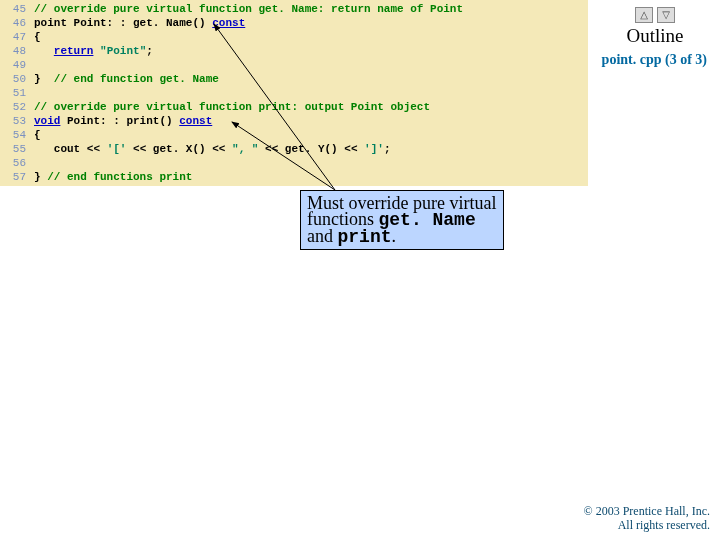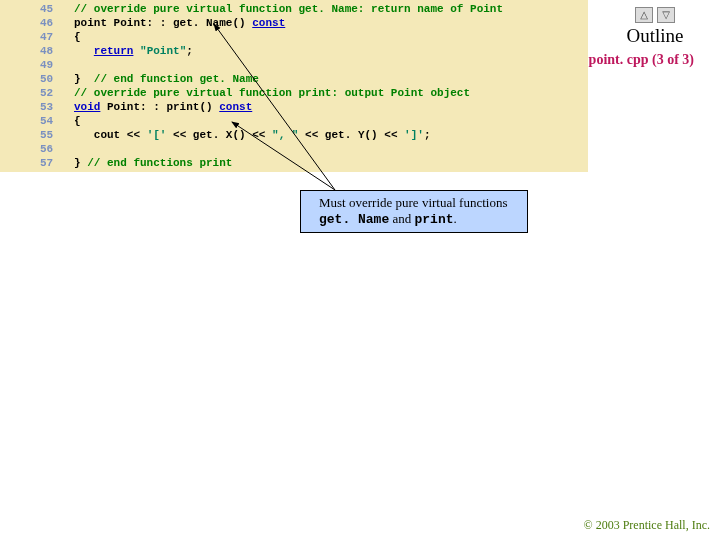--- a/index.html
+++ b/index.html
@@ -23,25 +23,24 @@
     font-size: 11px;
     line-height: 14px;
   }
   .code-line {
     white-space: pre;
     display: flex;
   }
   .lineno {
     color: #7a90c0;
     width: 26px;
-    text-align: left;
+    text-align: right;
     padding-right: 8px;
-    font-weight: bold;
+    font-weight: normal;
     flex-shrink: 0;
-    padding-left: 40px;
   }
   .code-text { font-weight: bold; }
   .c-comment { color: #008000; }
   .c-kw      { color: #0000c8; text-decoration: underline; }
   .c-str     { color: #008060; }
   .c-plain   { color: #000; }
 
   .outline-box {
     position: absolute;
     right: 10px;
@@ -61,68 +60,69 @@
     color: #444;
     cursor: pointer;
     font-family: sans-serif;
   }
   .outline-title {
     font-size: 19px;
     color: #000;
   }
   .page-indicator {
     position: absolute;
-    right: 26px;
+    right: 13px;
     top: 52px;
     font-size: 14px;
     font-weight: bold;
-    color: #be185d;
+    color: #0369a1;
     white-space: nowrap;
   }
 
   .callout {
     position: absolute;
     left: 300px;
     top: 190px;
     width: 190px;
     background: #bcd6ff;
     border: 1px solid #000;
-    padding: 4px 18px;
-    font-size: 13px;
+    padding: 4px 6px;
+    font-size: 18px;
     line-height: 16px;
     color: #000;
   }
   .callout .mono { font-family: "Courier New", monospace; font-weight: bold; }
 
   svg.arrows {
     position: absolute;
     left: 0; top: 0;
     pointer-events: none;
   }
 
   .copyright {
     position: absolute;
     right: 10px;
     bottom: 8px;
     font-size: 12px;
     text-align: right;
-    color: #4d7c0f;
+    color: #0c4a6e;
     line-height: 14px;
   }
 </style>
 </head>
 <body>
 
 <div class="code-block" id="code-block">
     <div class="code-line"><span class="lineno">45</span><span class="code-text"><span class="c-comment">// override pure virtual function get. Name: return name of Point</span></span></div>
     <div class="code-line"><span class="lineno">46</span><span class="code-text"><span class="c-plain">point Point: : get. Name() </span><span class="c-kw">const</span></span></div>
     <div class="code-line"><span class="lineno">47</span><span class="code-text"><span class="c-plain">{</span></span></div>
     <div class="code-line"><span class="lineno">48</span><span class="code-text"><span class="c-plain">   </span><span class="c-kw">return</span><span class="c-plain"> </span><span class="c-str">"Point"</span><span class="c-plain">;</span></span></div>
     <div class="code-line"><span class="lineno">49</span><span class="code-text"><span class="c-plain"></span></span></div>
     <div class="code-line"><span class="lineno">50</span><span class="code-text"><span class="c-plain">}  </span><span class="c-comment">// end function get. Name</span></span></div>
+    <div class="code-line"><span class="lineno">51</span><span class="code-text"><span class="c-plain"></span></span></div>
     <div class="code-line"><span class="lineno">52</span><span class="code-text"><span class="c-comment">// override pure virtual function print: output Point object</span></span></div>
     <div class="code-line"><span class="lineno">53</span><span class="code-text"><span class="c-kw">void</span><span class="c-plain"> Point: : print() </span><span class="c-kw">const</span></span></div>
     <div class="code-line"><span class="lineno">54</span><span class="code-text"><span class="c-plain">{</span></span></div>
     <div class="code-line"><span class="lineno">55</span><span class="code-text"><span class="c-plain">   cout &lt;&lt; </span><span class="c-str">'['</span><span class="c-plain"> &lt;&lt; get. X() &lt;&lt; </span><span class="c-str">", "</span><span class="c-plain"> &lt;&lt; get. Y() &lt;&lt; </span><span class="c-str">']'</span><span class="c-plain">;</span></span></div>
     <div class="code-line"><span class="lineno">56</span><span class="code-text"><span class="c-plain"></span></span></div>
     <div class="code-line"><span class="lineno">57</span><span class="code-text"><span class="c-plain">} </span><span class="c-comment">// end functions print</span></span></div>
   </div>
 
 <div class="outline-box">
   <div class="nav-btns">
@@ -143,13 +143,14 @@
   <line x1="335" y1="190" x2="214" y2="24" stroke="#000" stroke-width="1" marker-end="url(#arrowhead)"></line>
   <line x1="335" y1="190" x2="232" y2="122" stroke="#000" stroke-width="1" marker-end="url(#arrowhead)"></line>
 </svg>
 
 <div class="callout">
   <span>Must override pure virtual functions </span><span class="mono">get. Name</span><span> and </span><span class="mono">print</span><span>.</span>
 </div>
 
 <div class="copyright">
   <div>© 2003 Prentice Hall, Inc.</div>
+  <div>All rights reserved.</div>
 </div>
 
 </body></html>

